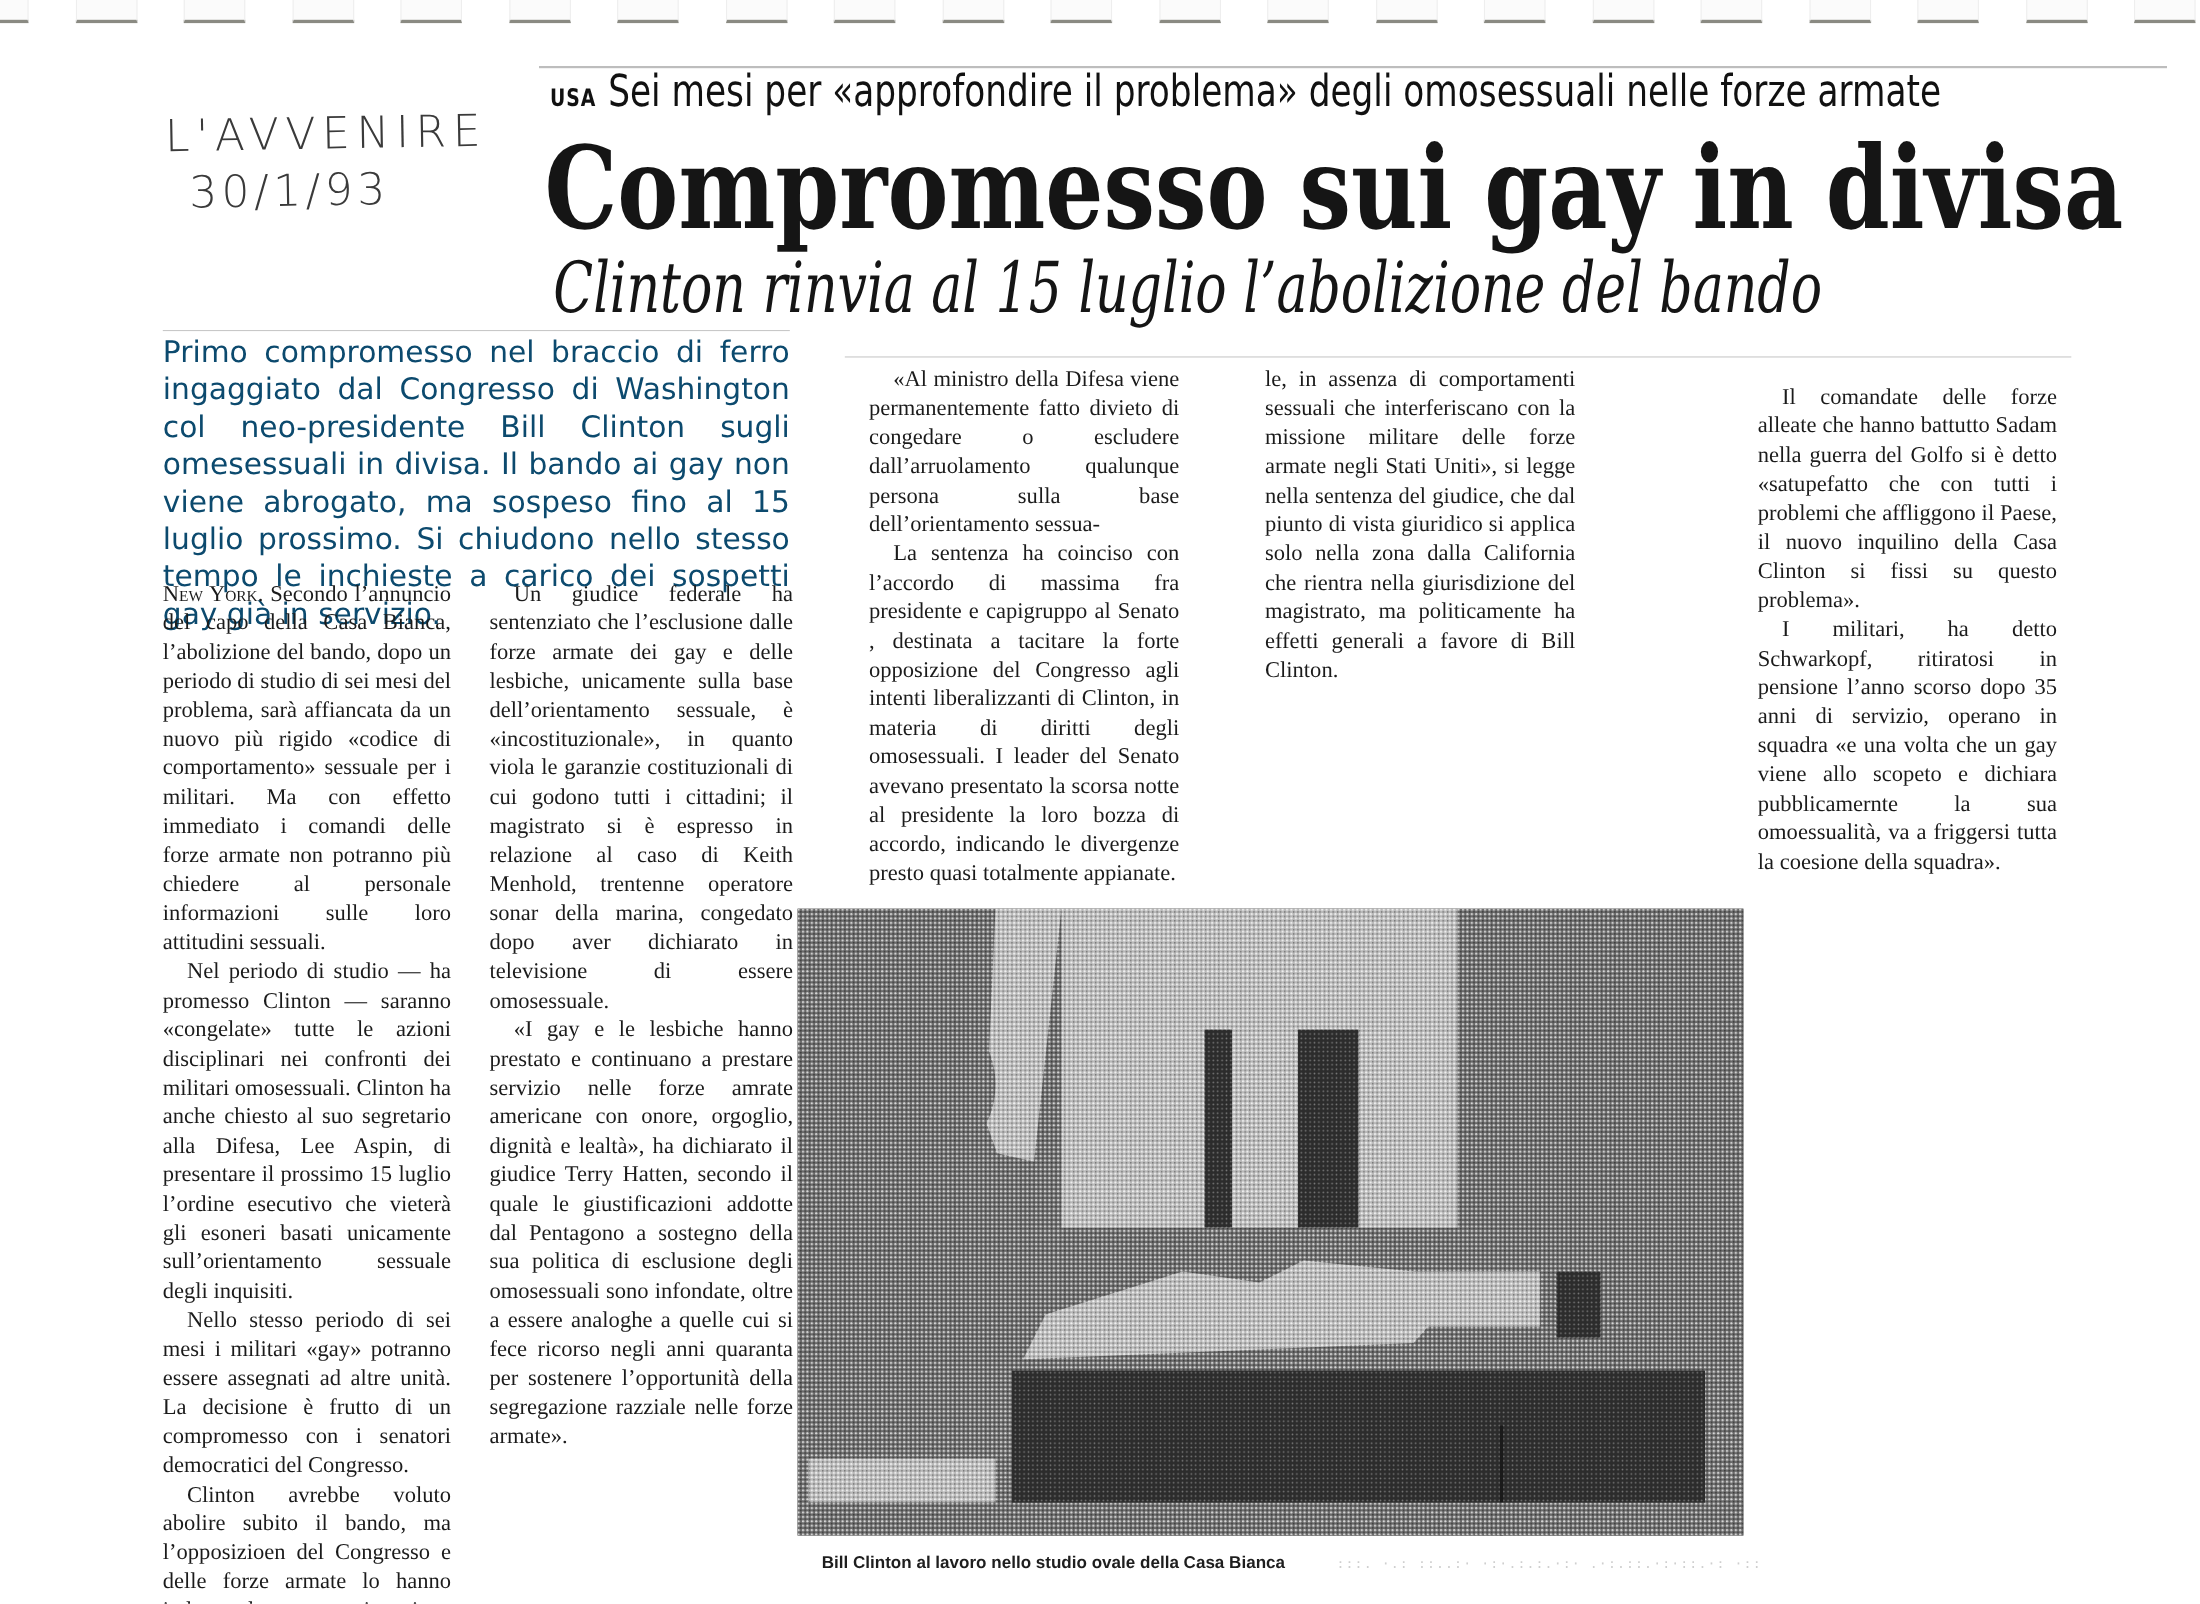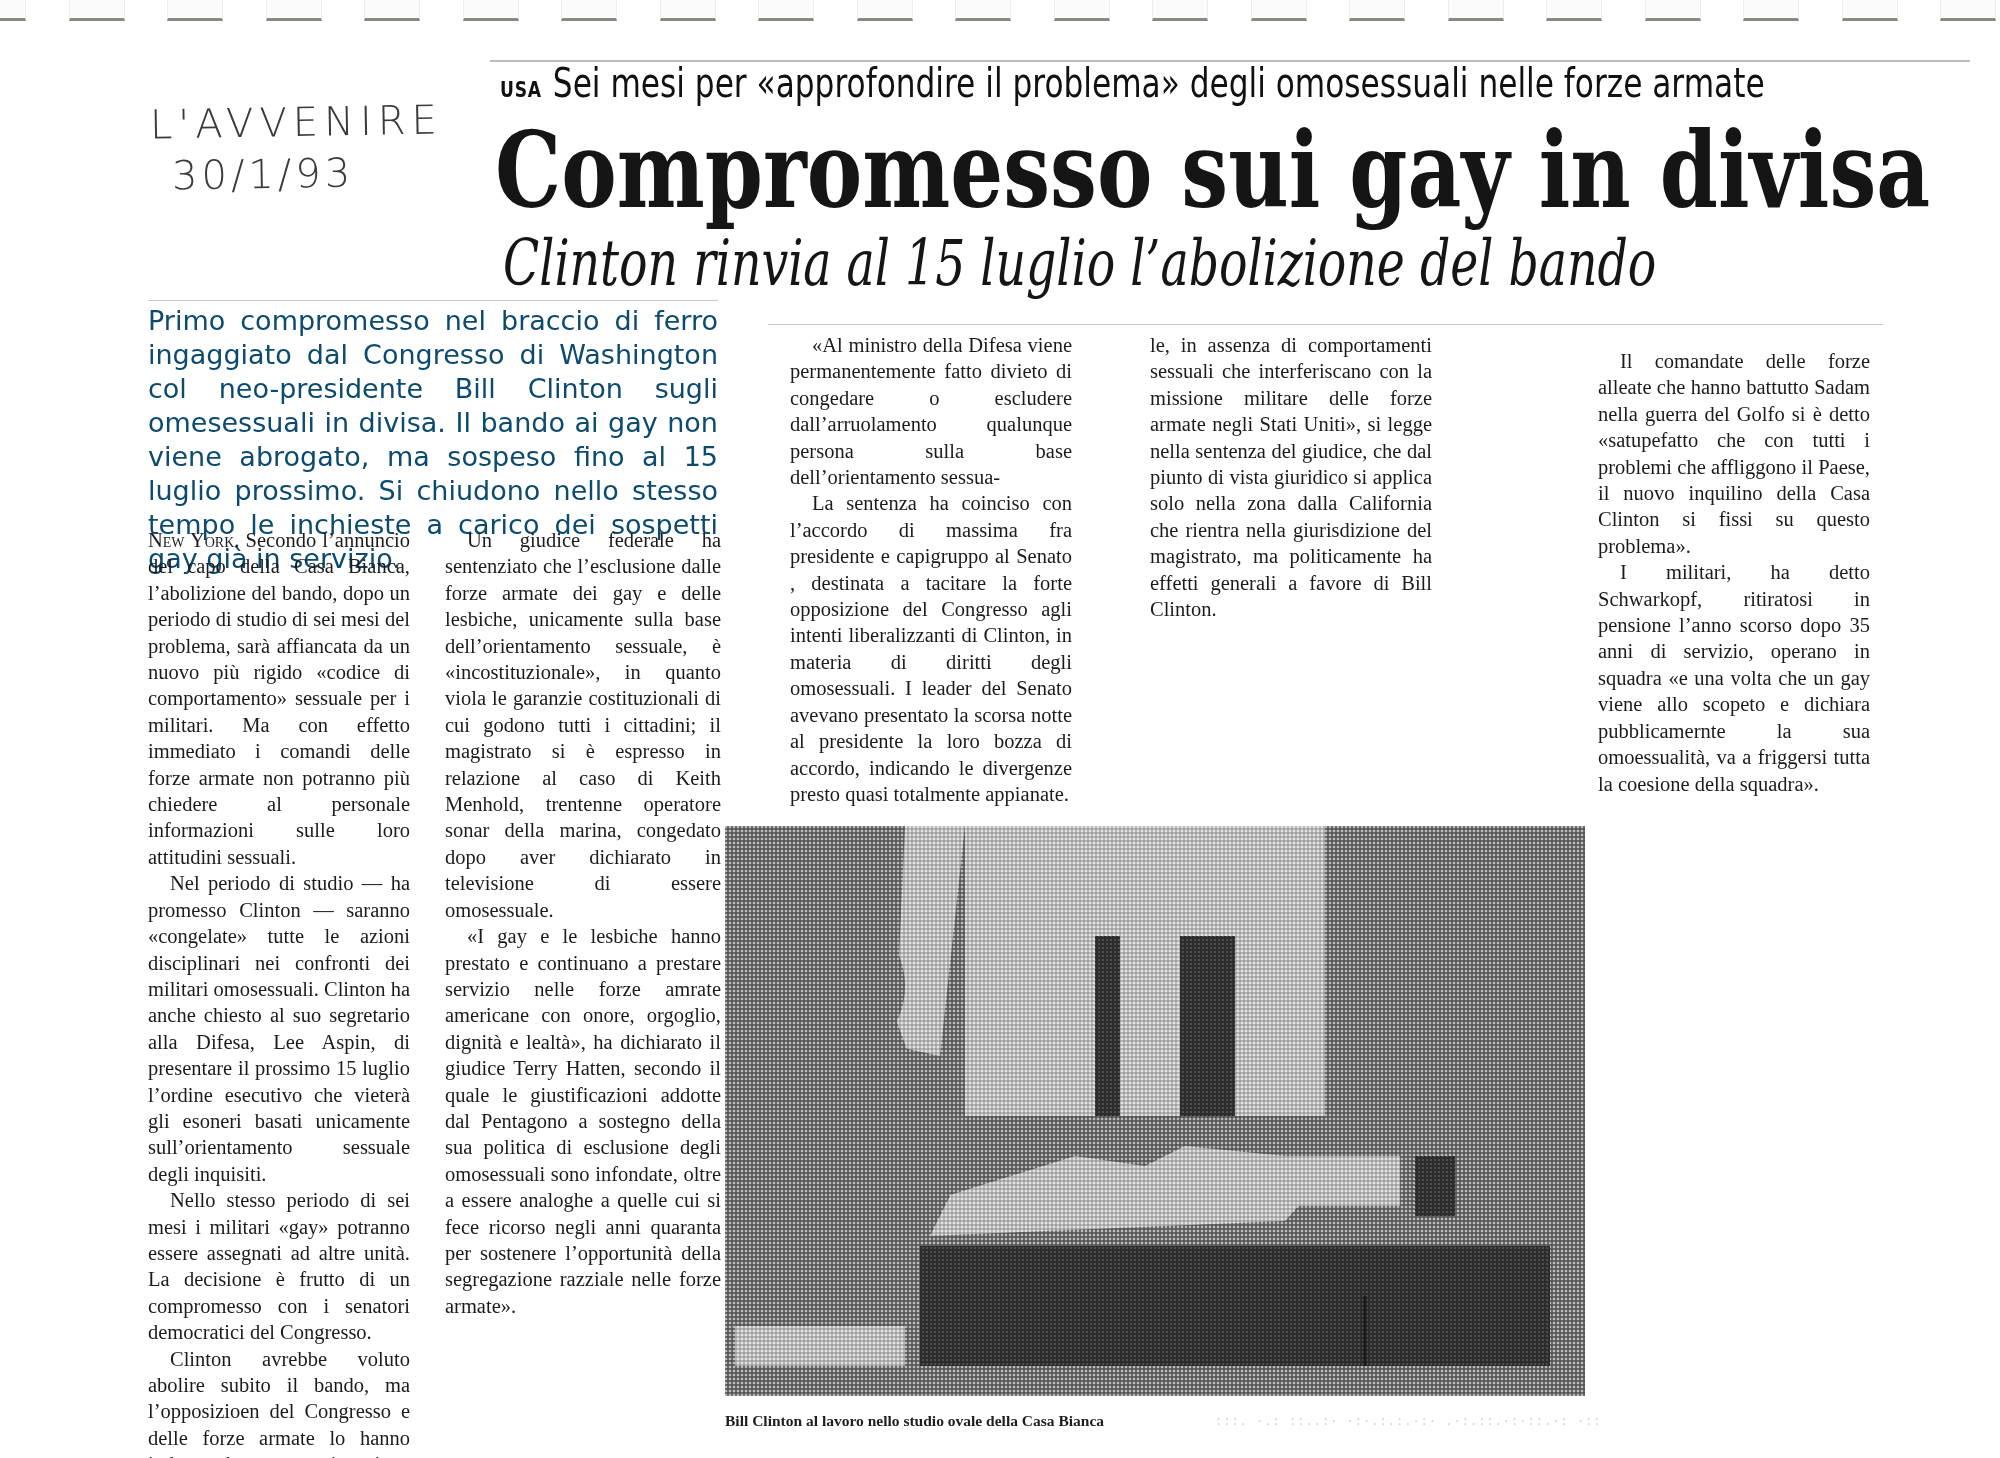--- a/index.html
+++ b/index.html
@@ -11,21 +11,21 @@
   .kicker .tag { font-size:22px; font-weight:bold; margin-right:14px; letter-spacing:1px; }
   .headline { font-family:"DejaVu Serif", serif; font-weight:bold; font-size:104px; line-height:110px; transform:scaleX(0.80); transform-origin:left top; white-space:nowrap; color:#151515; }
   .subhead { font-family:"DejaVu Serif", serif; font-style:italic; font-size:64px; line-height:70px; transform:scaleX(0.74); transform-origin:left top; white-space:nowrap; color:#151515; }
   .lead { font-family:"DejaVu Sans", sans-serif; font-size:27px; line-height:34px; text-align:justify; color:#0c4a6e; }
   .col { font-family:"Liberation Serif", serif; font-size:20.5px; line-height:26.4px; text-align:justify; color:#1b1b1b; hyphens:manual; }
   .col p { margin:0; text-indent:22px; }
   .col p.first { text-indent:0; }
   .dateline { font-variant:small-caps; }
   .rule { position:absolute; height:2px; background:#c8c8c8; }
   .photo { background:#5a5a5a; overflow:hidden; }
-  .caption { font-family:Liberation Serif, serif; font-size:15.5px; font-weight:bold; color:#1e1e1e; white-space:nowrap; }
+  .caption { font-family:Liberation Sans, sans-serif; font-size:15.5px; font-weight:bold; color:#1e1e1e; white-space:nowrap;margin-left:22px; }
   .credit { font-family:"DejaVu Sans Mono", monospace; font-size:12px; color:#cfcfcf; letter-spacing:1px; white-space:nowrap; }
 </style>
 </head>
 <body>
 
 <div id="tabs">
     <div class="tab" style="left: -30px;"></div>
     <div class="tab" style="left: 68.5px;"></div>
     <div class="tab" style="left: 167px;"></div>
     <div class="tab" style="left: 265.5px;"></div>

